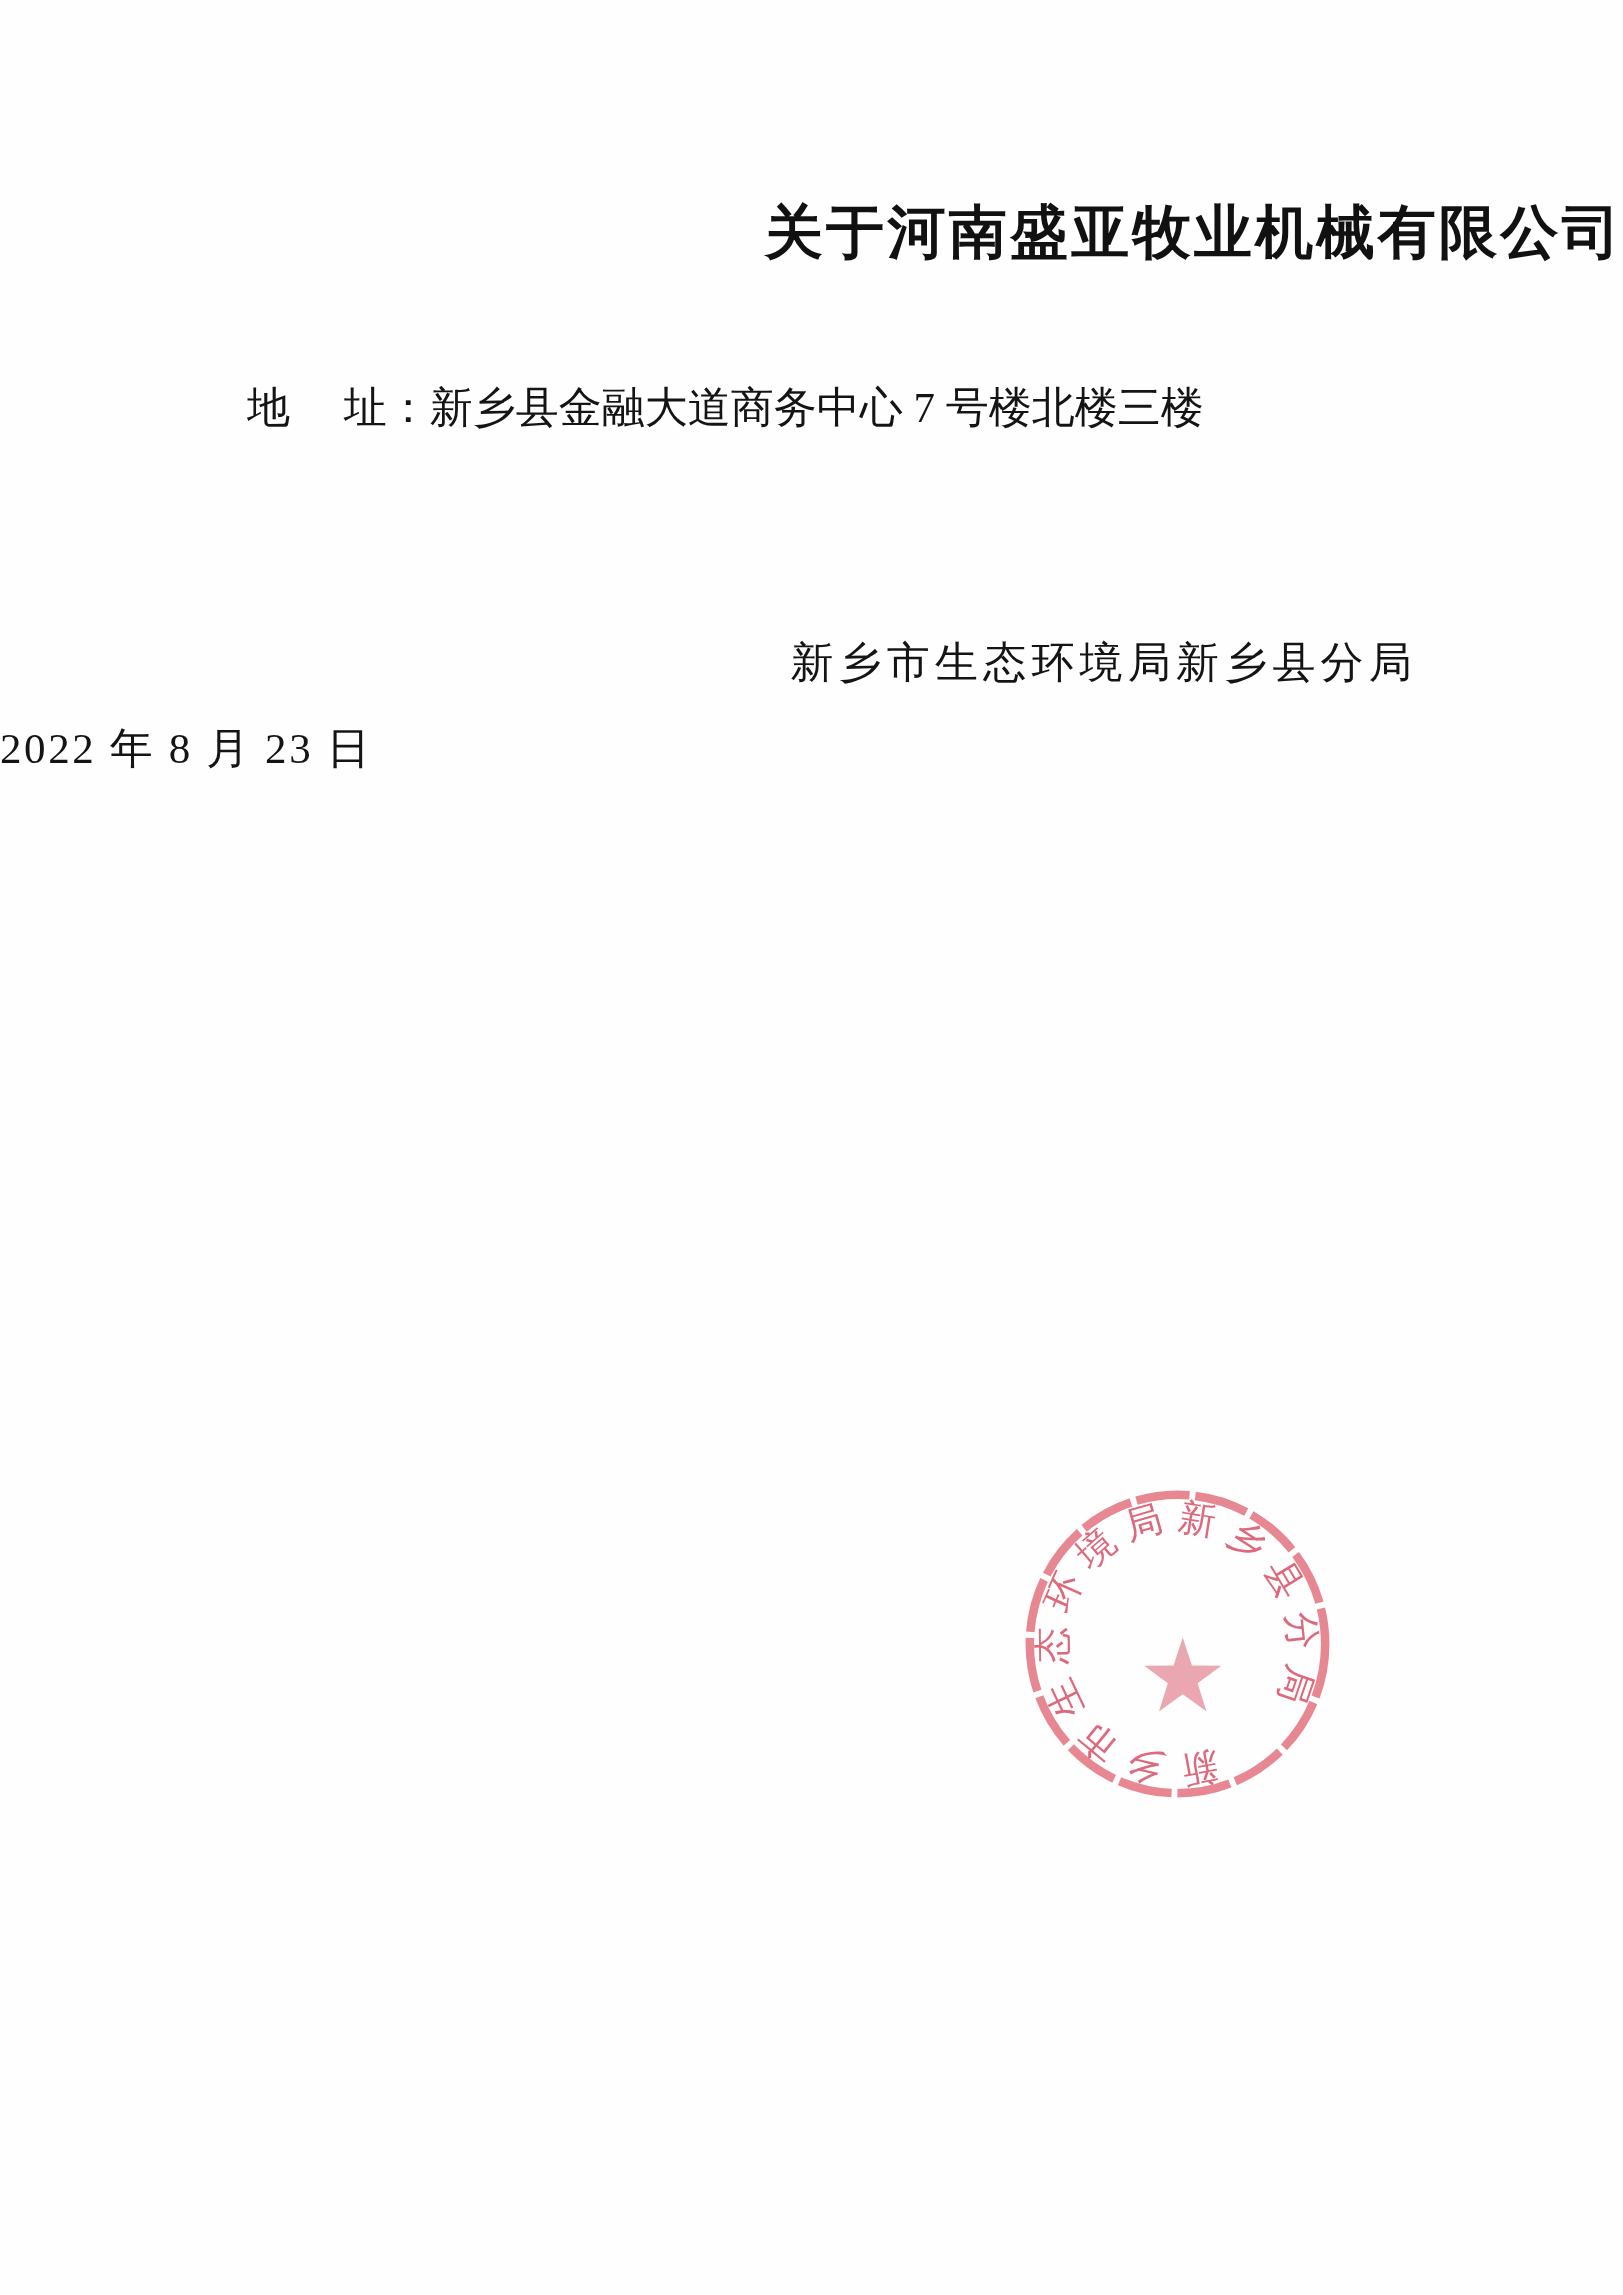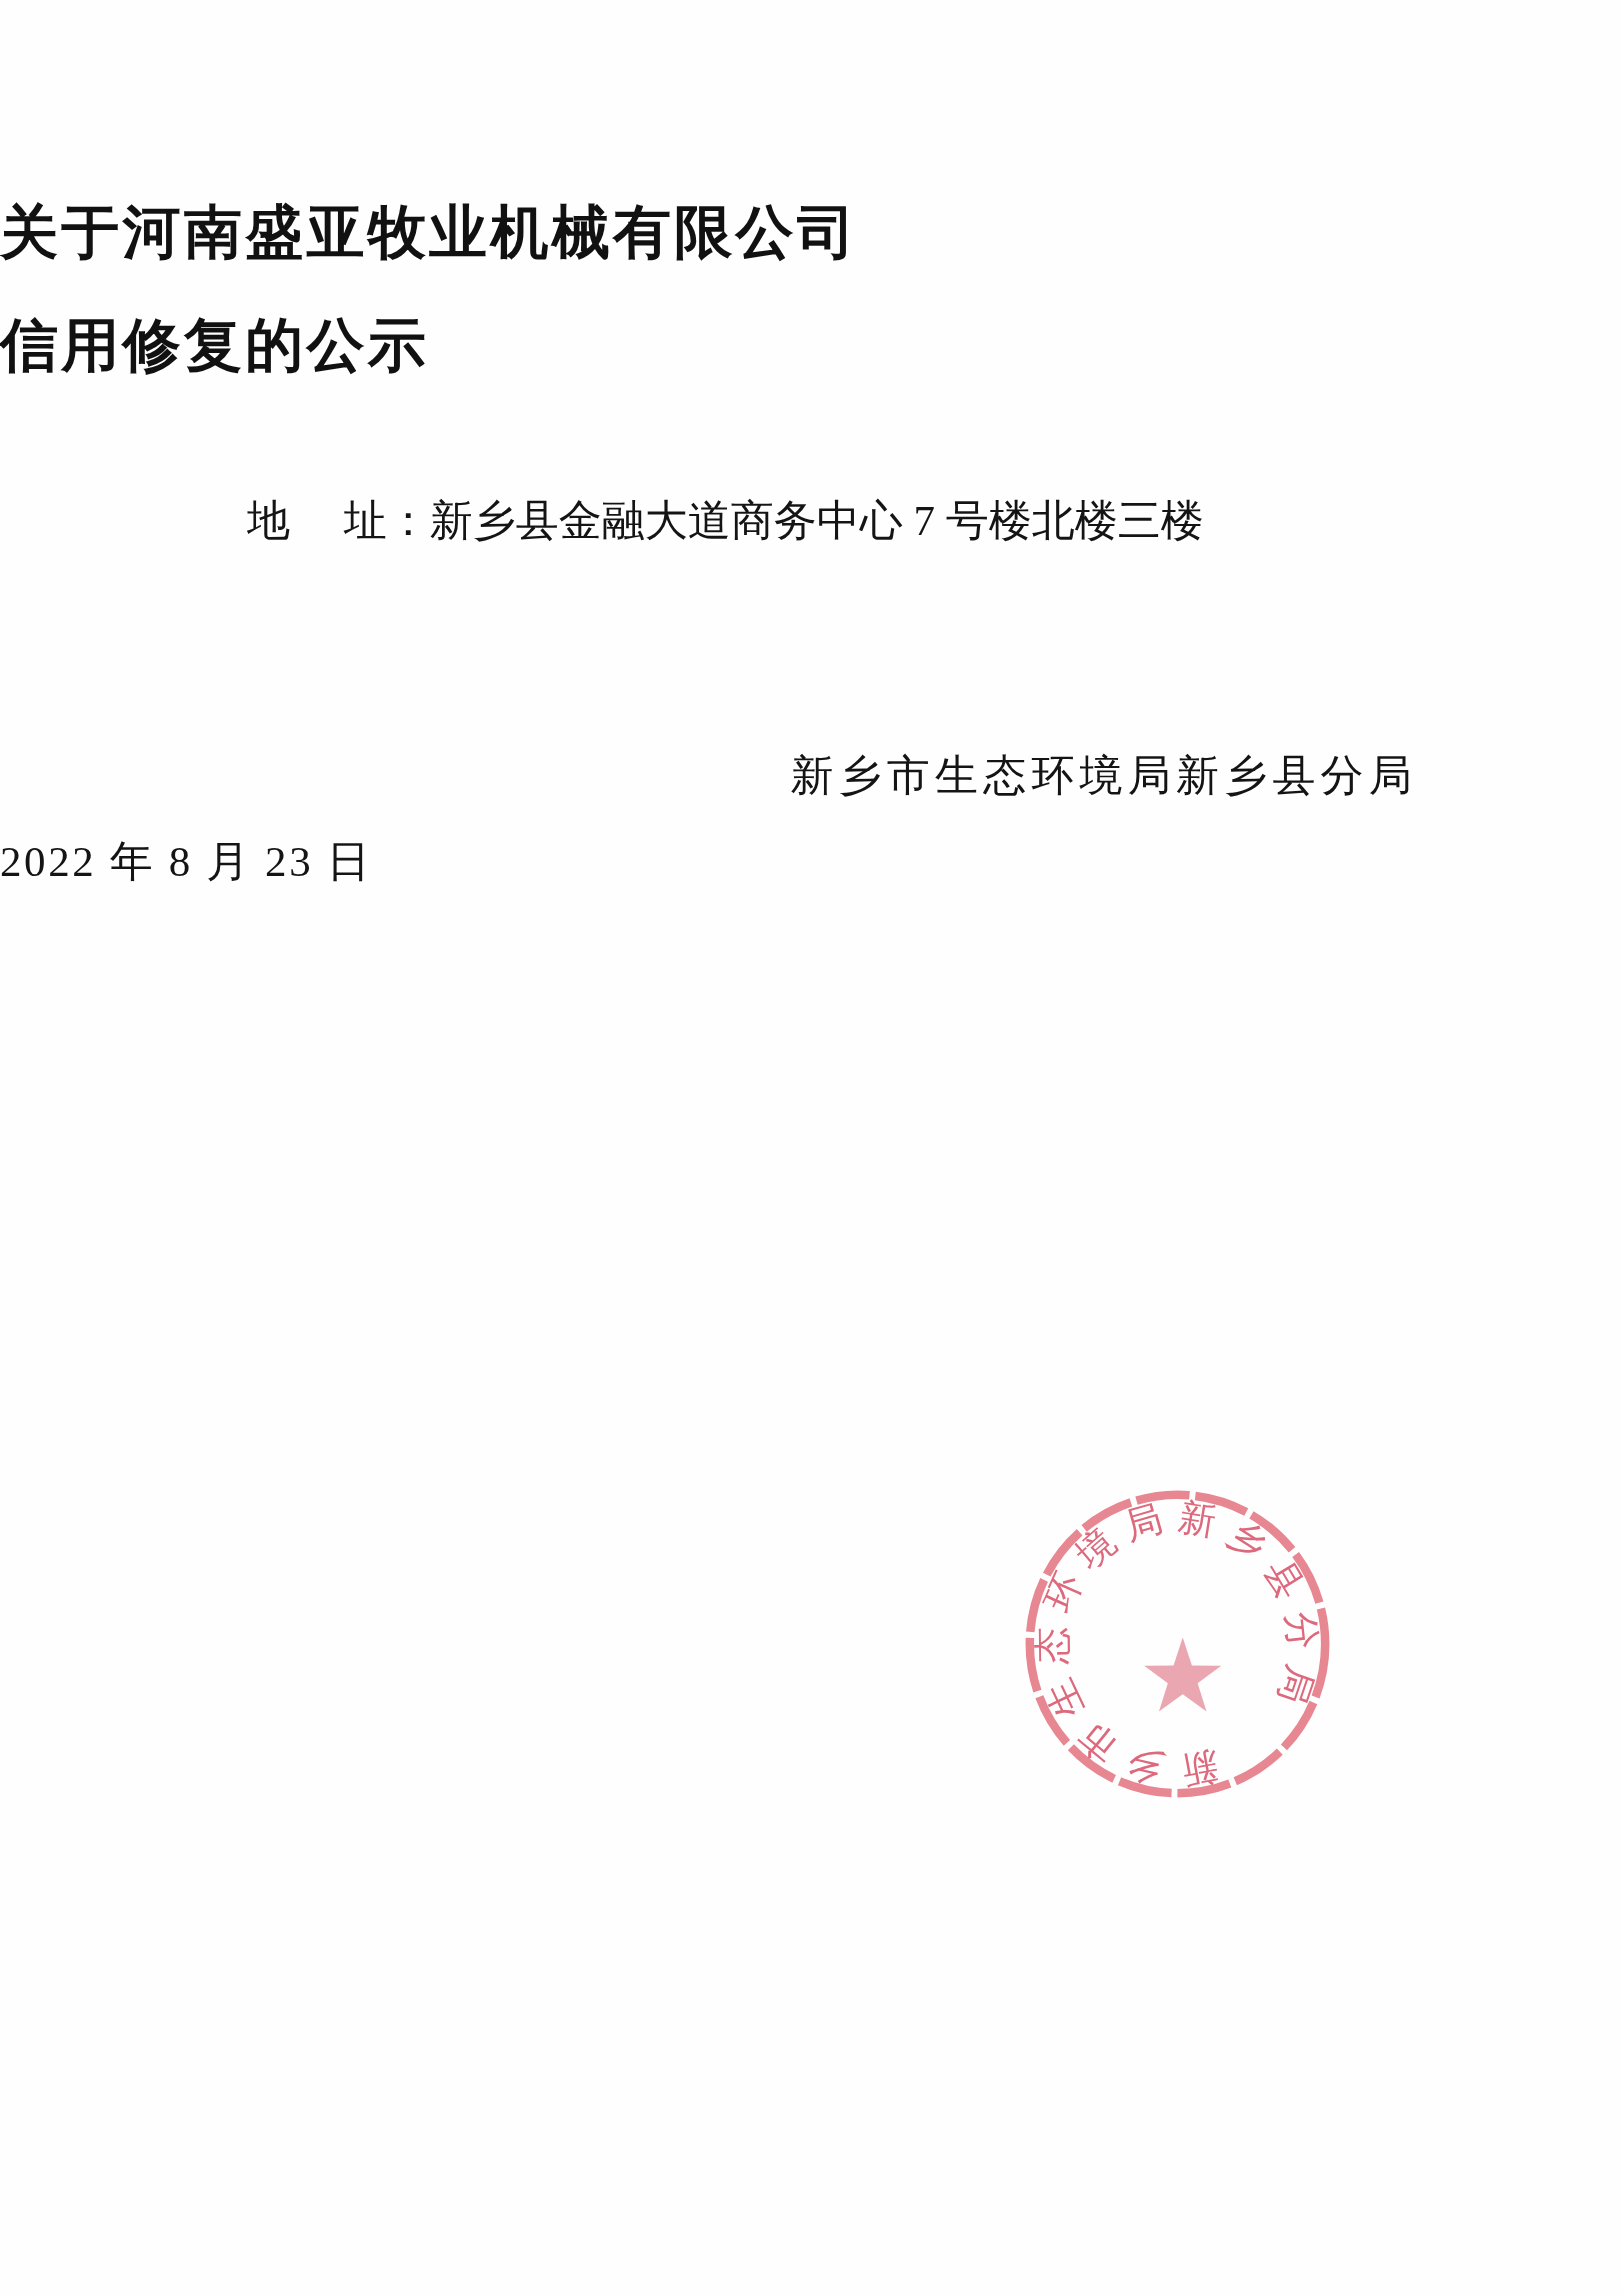--- a/index.html
+++ b/index.html
@@ -11,21 +11,21 @@
     position: relative;
     width: 1623px;
     height: 2295px;
     background: #fefefe;
     overflow: hidden;
     font-family: "Liberation Serif", "DejaVu Serif", serif;
     color: #141414;
   }
   .title-block {
     padding-top: 175px;
-    text-align: left;
+    text-align: right;
     font-family: "Liberation Sans", "DejaVu Sans", sans-serif;
     font-weight: 700;
     font-size: 58px;
     line-height: 113px;
     letter-spacing: 3.3px;
     color: #111111;
   }
   .content {
     position: relative;
     z-index: 2;
@@ -72,21 +72,20 @@
     opacity: 0.92;
   }
 </style>
 </head>
 <body>
 
 <div class="page">
 
   <div class="title-block">
     <div>关于河南盛亚牧业机械有限公司</div>
-    <div>信用修复的公示</div>
   </div>
 
   <div class="content">
     <p class="plain">地　 址：新乡县金融大道商务中心 7 号楼北楼三楼</p>
   </div>
 
   <div class="sign-block">
     <div class="sign-agency">新乡市生态环境局新乡县分局</div>
     <div class="sign-date">2022 年 8 月 23 日</div>
   </div>

